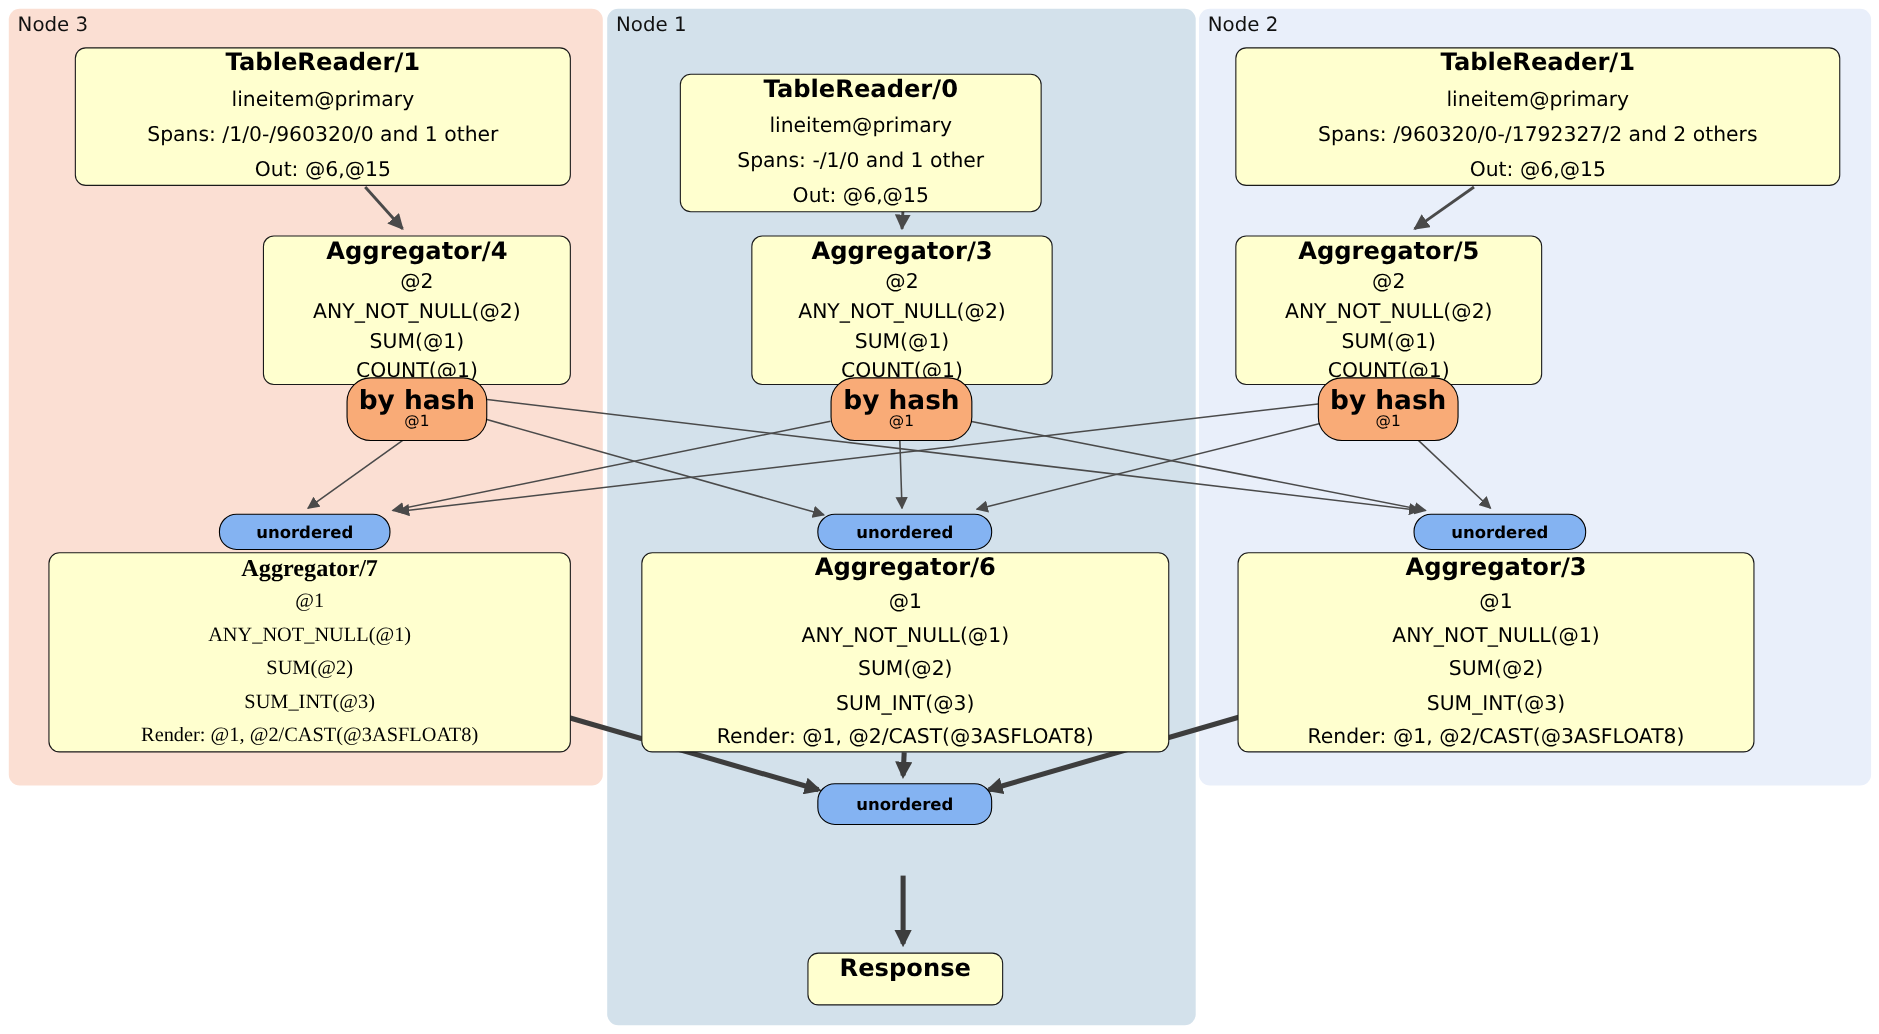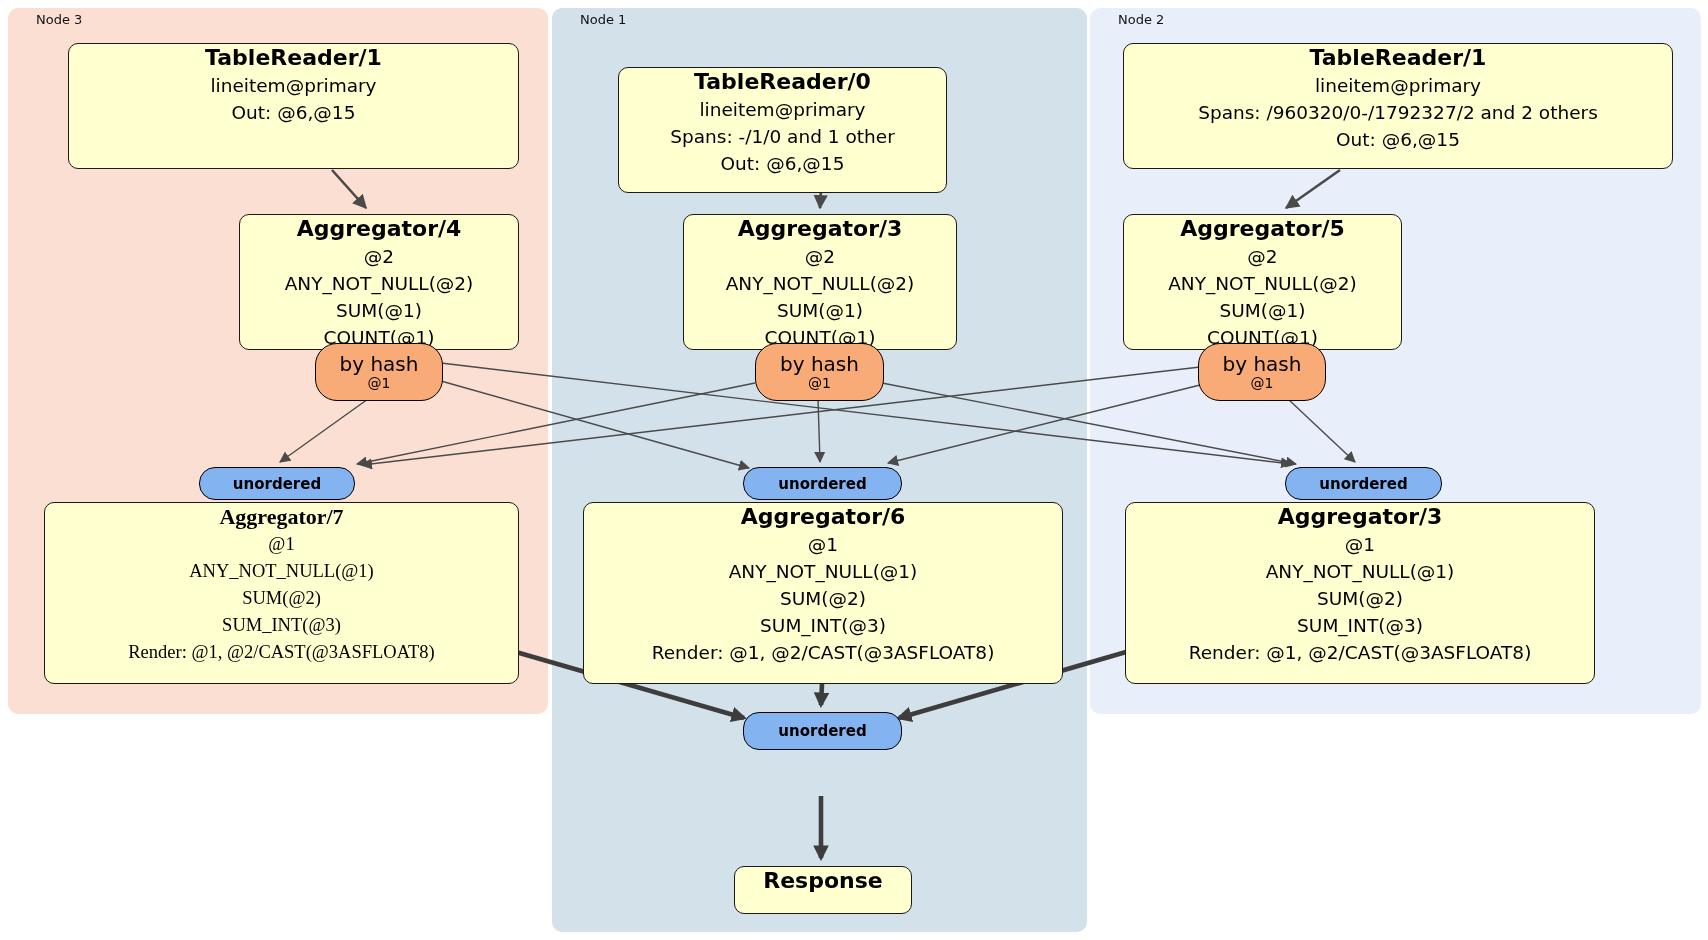--- a/index.html
+++ b/index.html
@@ -4,50 +4,50 @@
 <style>
   html,body{margin:0;padding:0;background:#ffffff;}
   body{width:1708px;height:940px;position:relative;overflow:hidden;
        font-family:"DejaVu Sans","Liberation Sans",sans-serif;}
   .canvas{position:absolute;left:0;top:0;width:1708px;height:940px;}
 
   .region{position:absolute;border-radius:10px;}
   .region-node3{left:8px;top:8px;width:540px;height:706px;background:#fbdfd3;}
   .region-node1{left:552px;top:8px;width:535px;height:924px;background:#d3e1eb;}
   .region-node2{left:1090px;top:8px;width:611px;height:706px;background:#e9effa;}
-  .region-label{position:absolute;font-size:13px;color:#111;margin-left:20px;}
+  .region-label{position:absolute;font-size:18px;color:#111;}
   .lbl-node3{left:16px;top:12px;}
   .lbl-node1{left:560px;top:12px;}
   .lbl-node2{left:1098px;top:12px;}
 
   svg.edges{position:absolute;left:0;top:0;z-index:2;pointer-events:none;}
 
   .pbox{position:absolute;z-index:3;background:#ffffcf;border:1.6px solid #1a1a1a;
-        border-radius:10px;display:flex;flex-direction:column;justify-content:flex-start;
+        border-radius:10px;display:flex;flex-direction:column;justify-content:space-between;
         align-items:center;text-align:center;color:#000;}
   .pbox .box-title{font-weight:bold;font-size:22px;line-height:28px;white-space:nowrap;}
   .pbox .box-line{font-size:18.5px;line-height:27px;white-space:nowrap;}
 
   .b-tr1{left:68px;top:43px;width:449px;height:124px;}
   .b-tr0{left:618px;top:43px;width:327px;height:124px;margin-top:24px;}
   .b-tr2{left:1123px;top:43px;width:548px;height:124px;}
   .b-agg4{left:239px;top:214px;width:278px;height:134px;}
   .b-agg3{left:683px;top:214px;width:272px;height:134px;}
   .b-agg5{left:1123px;top:214px;width:277px;height:134px;}
   .b-agg7{left:44px;top:502px;width:473px;height:180px;font-family:Liberation Serif, serif;}
   .b-agg6{left:583px;top:502px;width:478px;height:180px;}
   .b-agg8{left:1125px;top:502px;width:468px;height:180px;}
   .b-noop{left:739px;top:751px;width:165px;height:44px;}
   .b-resp{left:734px;top:866px;width:176px;height:46px;}
 
   .oval{position:absolute;z-index:4;border:1.8px solid #000;display:flex;
         flex-direction:column;justify-content:center;align-items:center;
         text-align:center;color:#000;}
   .oval-hash{background:#f9ab77;border-radius:22px;}
-  .oval-hash .oval-title{font-weight:normal;font-size:20px;line-height:22px;}
+  .oval-hash .oval-title{font-weight:bold;font-size:24px;line-height:22px;}
   .oval-hash .oval-sub{font-size:14px;line-height:16px;}
   .oval-stream{background:#84b3f2;border-radius:16px;}
   .oval-stream .oval-title{font-weight:bold;font-size:15px;line-height:18px;}
 
   .o-bh3{left:315px;top:343px;width:126px;height:56px;}
   .o-bh1{left:755px;top:343px;width:127px;height:56px;}
   .o-bh2{left:1198px;top:343px;width:126px;height:56px;}
   .o-u3{left:199px;top:467px;width:154px;height:31px;}
   .o-u1{left:743px;top:467px;width:157px;height:31px;}
   .o-u2{left:1285px;top:467px;width:155px;height:31px;}
@@ -95,20 +95,21 @@
     <line x1="516" y1="652" x2="744" y2="718" stroke="#3d3d3d" stroke-width="4.6" marker-end="url(#ah-thick)"></line>
     <line x1="822" y1="684" x2="821" y2="705" stroke="#3d3d3d" stroke-width="4.6" marker-end="url(#ah-thick)"></line>
     <line x1="1126" y1="652" x2="899" y2="718" stroke="#3d3d3d" stroke-width="4.6" marker-end="url(#ah-thick)"></line>
 
     <line x1="821" y1="796" x2="821" y2="858" stroke="#3d3d3d" stroke-width="4.6" marker-end="url(#ah-thick)"></line>
   </svg>
 
   <div class="pbox b-tr1">
     <div class="box-title">TableReader/1</div>
     <div class="box-line">lineitem@primary</div>
+    <div class="box-line">Spans: /1/0-/960320/0 and 1 other</div>
     <div class="box-line">Out: @6,@15</div>
   </div>
 
   <div class="pbox b-tr0">
     <div class="box-title">TableReader/0</div>
     <div class="box-line">lineitem@primary</div>
     <div class="box-line">Spans: -/1/0 and 1 other</div>
     <div class="box-line">Out: @6,@15</div>
   </div>
 

